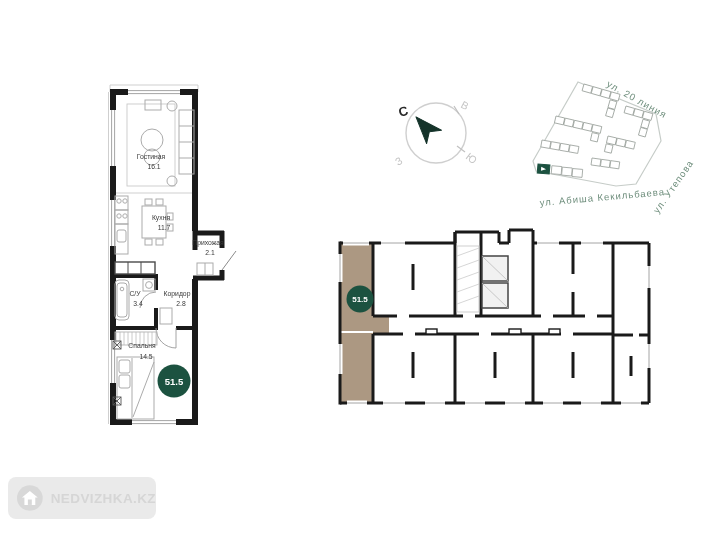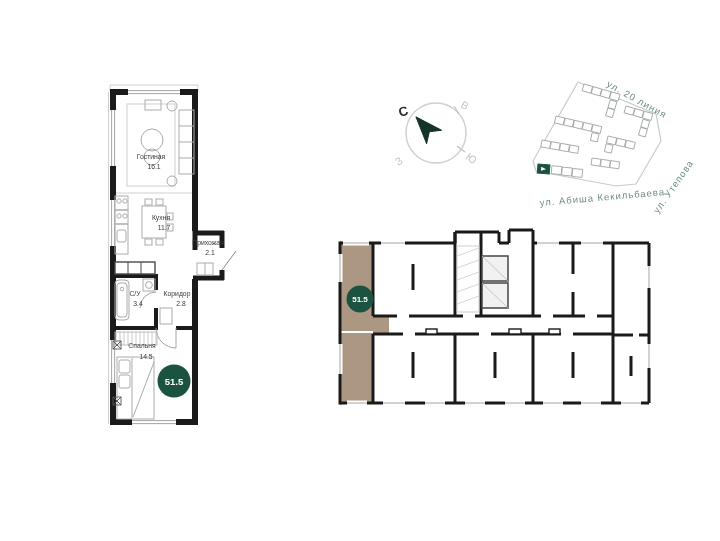--- a/index.html
+++ b/index.html
@@ -352,14 +352,22 @@
       <rect x="288" y="174.5" width="20" height="5" fill="#fff"></rect>
         <line x1="288" y1="177" x2="308" y2="177" class="thin"></line>
     </g>
 
     <g>
       <circle class="badge" cx="27" cy="73" r="13.5"></circle>
       <text class="badge-text" x="27" y="76" text-anchor="middle" font-size="8">51.5</text>
     </g>
   </svg>
 
+  <div class="abs watermark">
+    <svg width="26" height="26" viewBox="0 0 26 26">
+      <circle cx="13" cy="13" r="13" fill="#d8d8d8"></circle>
+      <path d="M13,6 L21,12.5 L18.5,12.5 L18.5,20 L7.5,20 L7.5,12.5 L5,12.5 Z" fill="#ffffff"></path>
+      <rect x="11" y="14.5" width="4" height="5.5" fill="#d8d8d8"></rect>
+    </svg>
+    <span class="watermark-text">NEDVIZHKA.KZ</span>
+  </div>
 
 </div>
 
 </body></html>

